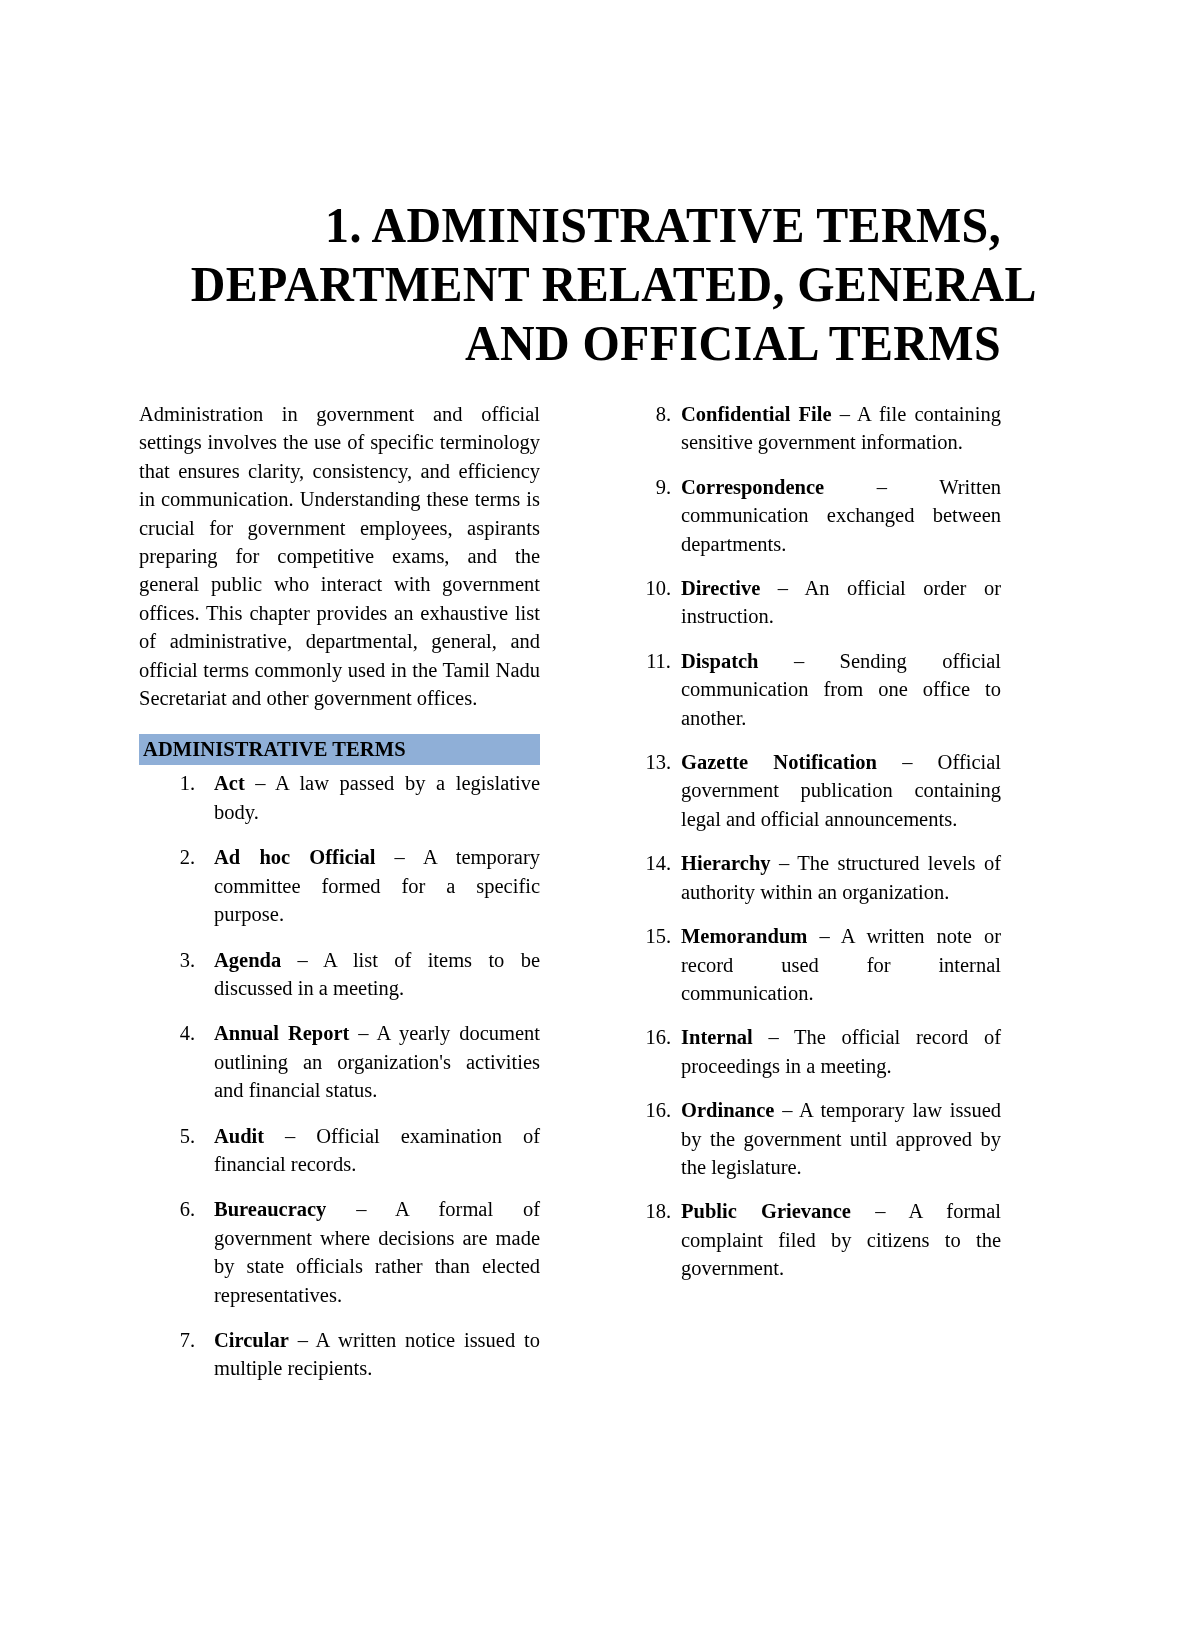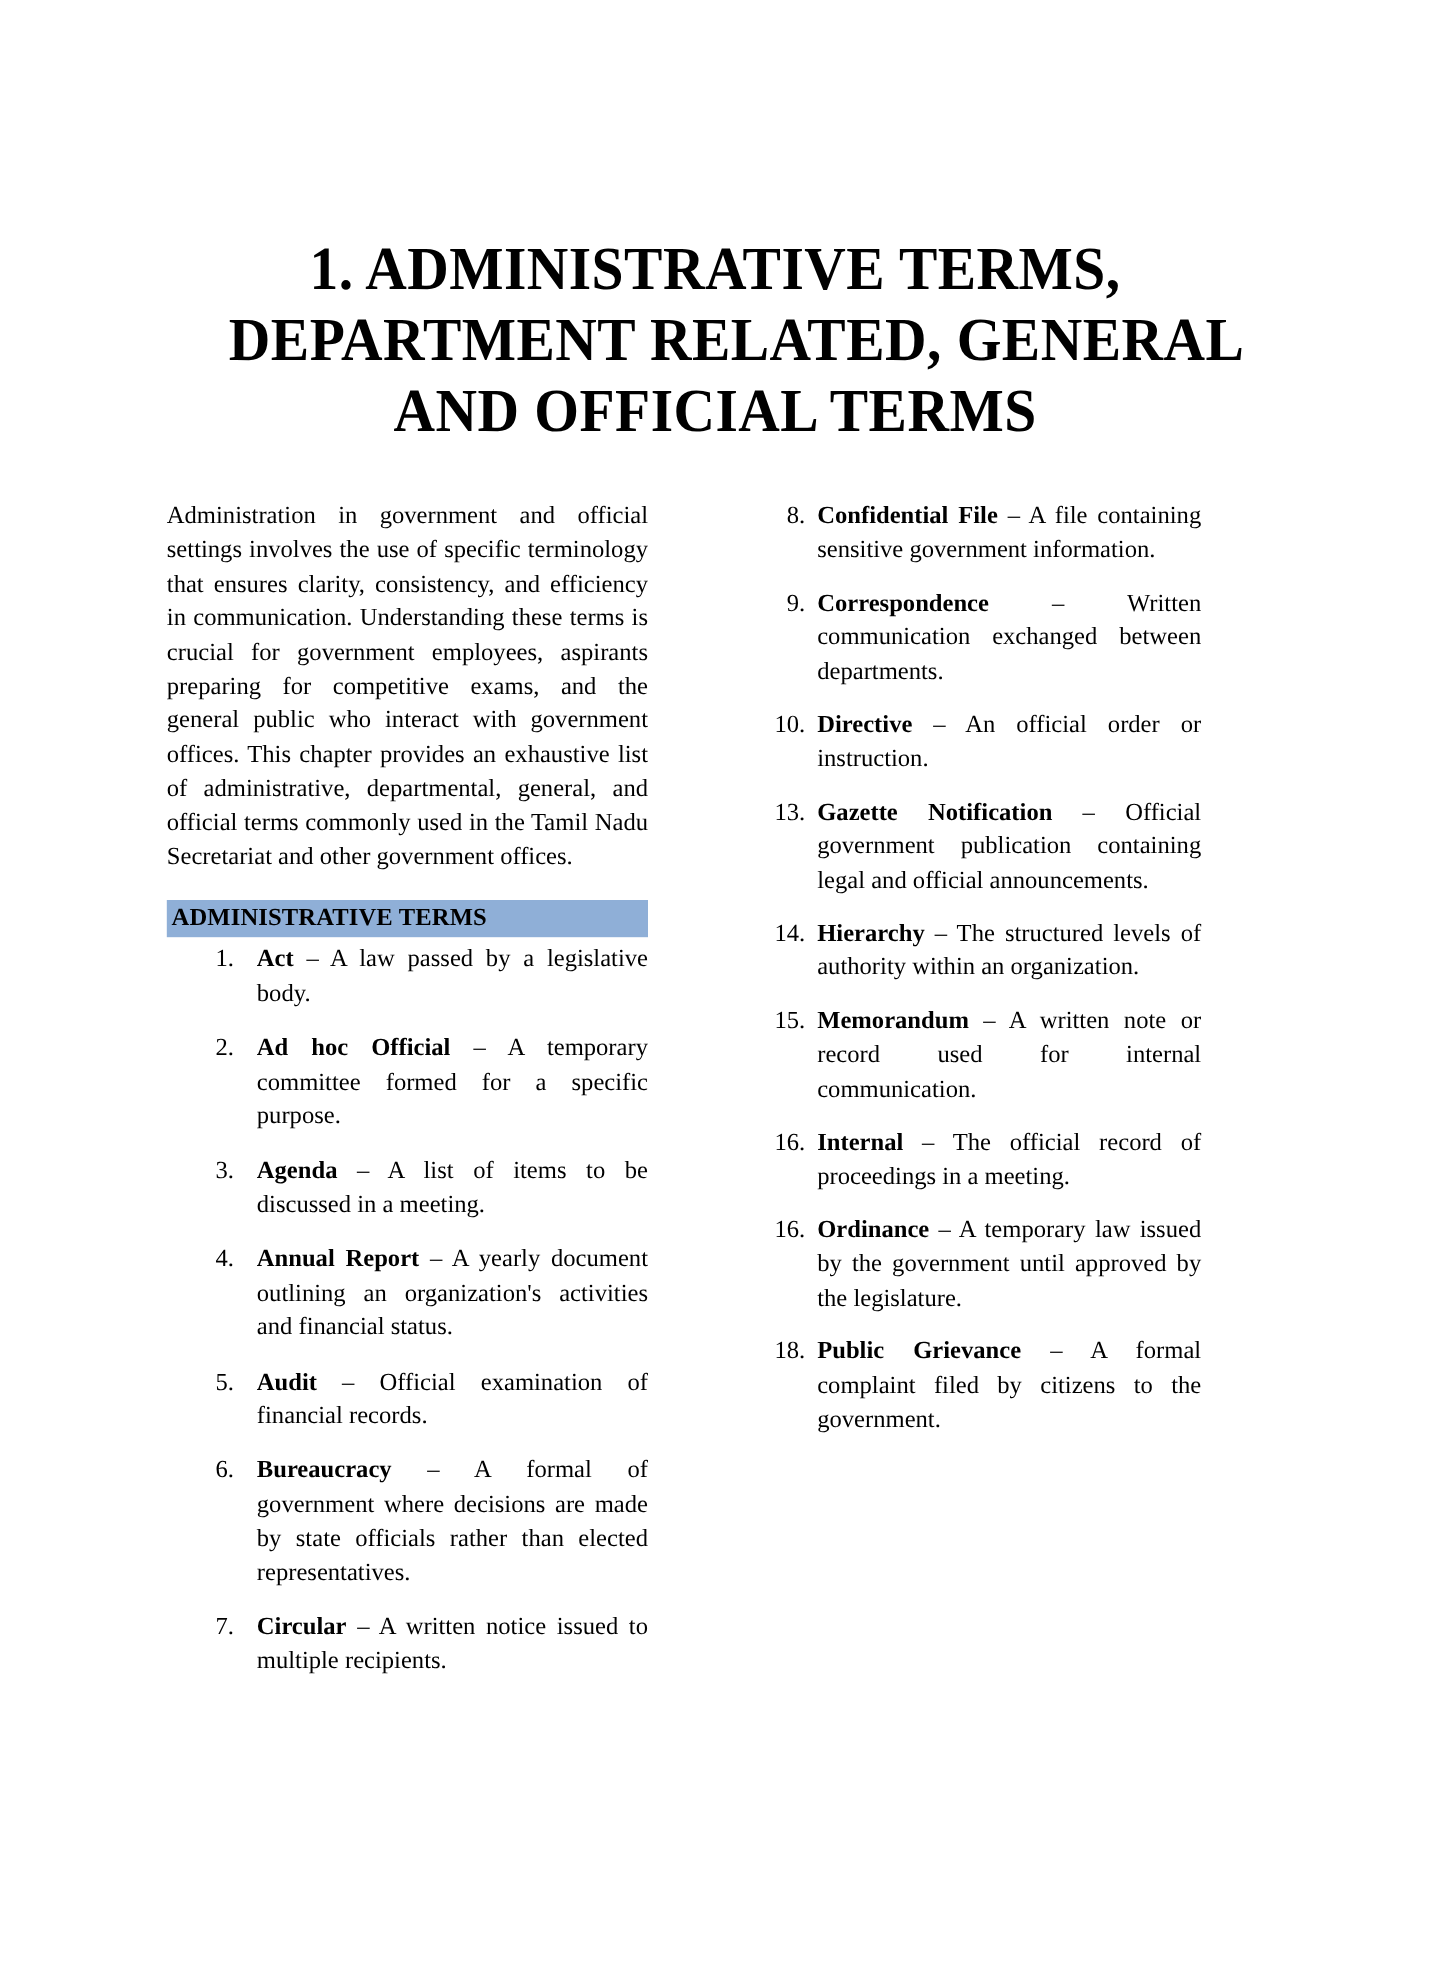--- a/index.html
+++ b/index.html
@@ -15,39 +15,39 @@
     color: #000000;
     overflow: hidden;
   }
 
   
   #title-block {
     position: absolute;
     left: 139px;
     top: 196px;
     width: 862px;
-    text-align: center;
+    text-align: right;
   }
   #title-block .title-line {
     display: block;
     font-family: "Liberation Serif", "DejaVu Serif", serif;
     font-weight: 700;
     font-size: 51px;
     line-height: 59px;
     letter-spacing: 0.4px;
     transform: scaleX(0.94);
     transform-origin: right center;
     white-space: nowrap;
   }
 
   
   #columns {
     position: absolute;
     left: 139px;
-    top: 416px;
+    top: 400px;
     width: 862px;
     display: flex;
     justify-content: space-between;
   }
   .column {
     width: 401px;
   }
   .column.right {
     width: 366px;
   }
@@ -142,20 +142,21 @@
         <li class="term-item"><span class="term-num">6.</span><span class="term-name">Bureaucracy</span><span class="term-def"> – A formal of government where decisions are made by state officials rather than elected representatives.</span></li>
         <li class="term-item"><span class="term-num">7.</span><span class="term-name">Circular</span><span class="term-def"> – A written notice issued to multiple recipients.</span></li>
       </ol>
   </div>
 
   <div class="column right">
     <ol class="term-list" id="list-right">
         <li class="term-item"><span class="term-num">8.</span><span class="term-name">Confidential File</span><span class="term-def"> – A file containing sensitive government information.</span></li>
         <li class="term-item"><span class="term-num">9.</span><span class="term-name">Correspondence</span><span class="term-def"> – Written communication exchanged between departments.</span></li>
         <li class="term-item"><span class="term-num">10.</span><span class="term-name">Directive</span><span class="term-def"> – An official order or instruction.</span></li>
+        <li class="term-item"><span class="term-num">11.</span><span class="term-name">Dispatch</span><span class="term-def"> – Sending official communication from one office to another.</span></li>
         <li class="term-item"><span class="term-num">13.</span><span class="term-name">Gazette Notification</span><span class="term-def"> – Official government publication containing legal and official announcements.</span></li>
         <li class="term-item"><span class="term-num">14.</span><span class="term-name">Hierarchy</span><span class="term-def"> – The structured levels of authority within an organization.</span></li>
         <li class="term-item"><span class="term-num">15.</span><span class="term-name">Memorandum</span><span class="term-def"> – A written note or record used for internal communication.</span></li>
         <li class="term-item"><span class="term-num">16.</span><span class="term-name">Internal</span><span class="term-def"> – The official record of proceedings in a meeting.</span></li>
         <li class="term-item"><span class="term-num">16.</span><span class="term-name">Ordinance</span><span class="term-def"> – A temporary law issued by the government until approved by the legislature.</span></li>
         <li class="term-item"><span class="term-num">18.</span><span class="term-name">Public Grievance</span><span class="term-def"> – A formal complaint filed by citizens to the government.</span></li>
       </ol>
   </div>
 
 </div>

